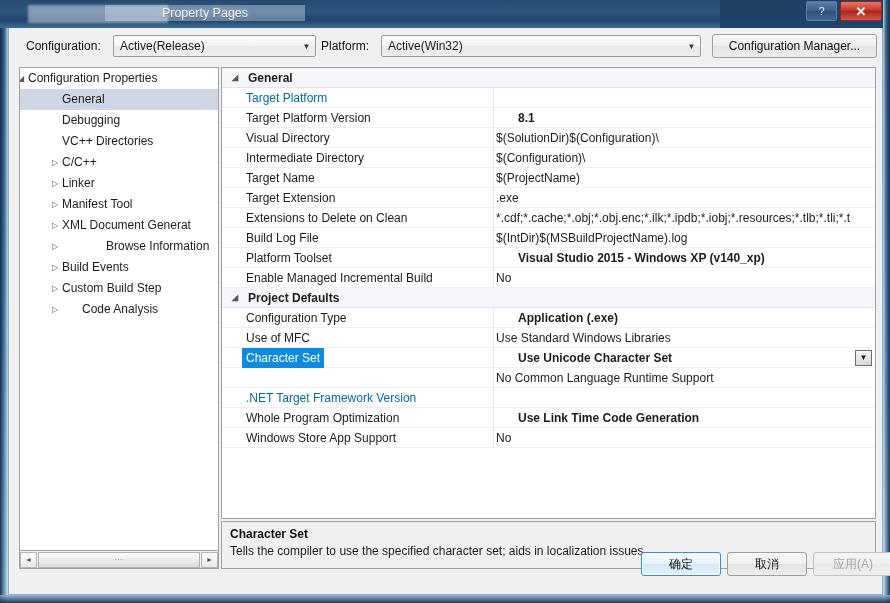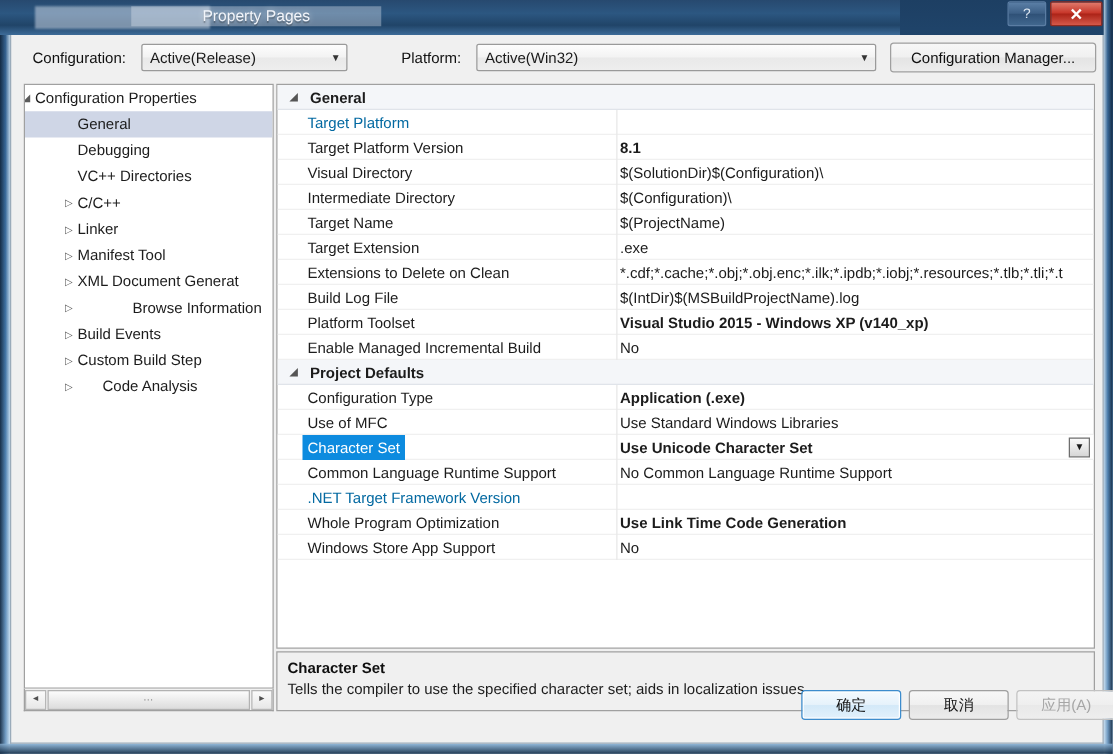--- a/index.html
+++ b/index.html
@@ -74,21 +74,21 @@
     background: linear-gradient(180deg,#fdfdfd,#f3f3f3 48%,#e9e9e9 52%,#eeeeee);
     border: 1px solid #9a9a9a; border-radius: 2px;
     font-size: 12px; color:#1a1a1a;
     display:flex; align-items:center;
   }
   .combo .val { padding-left:6px; flex:1; overflow:hidden; white-space:nowrap; }
   .combo .arrow {
     width: 17px; height:100%; display:flex; align-items:center; justify-content:center;
     font-size: 8px; color:#333;
   }
-  #config-combo   { left:104px; width:165px; }
+  #config-combo   { left:104px; width:203px; }
   #platform-combo { left:372px; width:320px; }
 
   #cfg-mgr-btn {
     position:absolute; left:703px; top:6px; width:165px; height:24px;
     background: linear-gradient(180deg,#f7f7f7,#f0f0f0 48%,#e4e4e4 52%,#ececec);
     border:1px solid #9f9f9f; border-radius:3px;
     font-size:12px; color:#101010;
     display:flex; align-items:center; justify-content:center;
   }
 
@@ -143,21 +143,21 @@
   .grid-row .tw {
     position:absolute; left:6px; width:14px; text-align:center; font-size:8px; color:#555;
   }
   .grid-row .pname {
     position:absolute; left:24px; color:#1c1c1c;
   }
   .grid-row.cat .pname { left:26px; }
   .grid-row .pval {
     position:absolute; left:274px; right:2px; color:#1c1c1c; overflow:hidden;
   }
-  .grid-row .pval.b { font-weight:bold; }
+  .grid-row .pval.b { font-weight:bold;margin-left:22px; }
   .grid-row.dim .pname, .grid-row.dim .pval { color:#0369a1; }
   .grid-row .divider {
     position:absolute; left:271px; top:0; width:1px; height:20px; background:#e8e8e8;
   }
   .grid-row.selected .pname {
     background:#0d8bdf; color:#ffffff; padding:0 4px; left:20px;
   }
   .grid-row.selected { background:#ffffff; }
   #dd-button {
     position:absolute; right:3px; top:2px; width:17px; height:16px;
@@ -358,21 +358,20 @@
           <span class="pval">Use Standard Windows Libraries</span>
         </div>
         <div class="grid-row selected">
           <span class="divider"></span>
           <span class="pname">Character Set</span>
           <span class="pval b">Use Unicode Character Set</span>
           <span id="dd-button">▼</span>
         </div>
         <div class="grid-row">
           <span class="divider"></span>
-          <span class="pname">Common Language Runtime Support</span>
           <span class="pval">No Common Language Runtime Support</span>
         </div>
         <div class="grid-row dim">
           <span class="divider"></span>
           <span class="pname">.NET Target Framework Version</span>
         </div>
         <div class="grid-row">
           <span class="divider"></span>
           <span class="pname">Whole Program Optimization</span>
           <span class="pval b">Use Link Time Code Generation</span>

